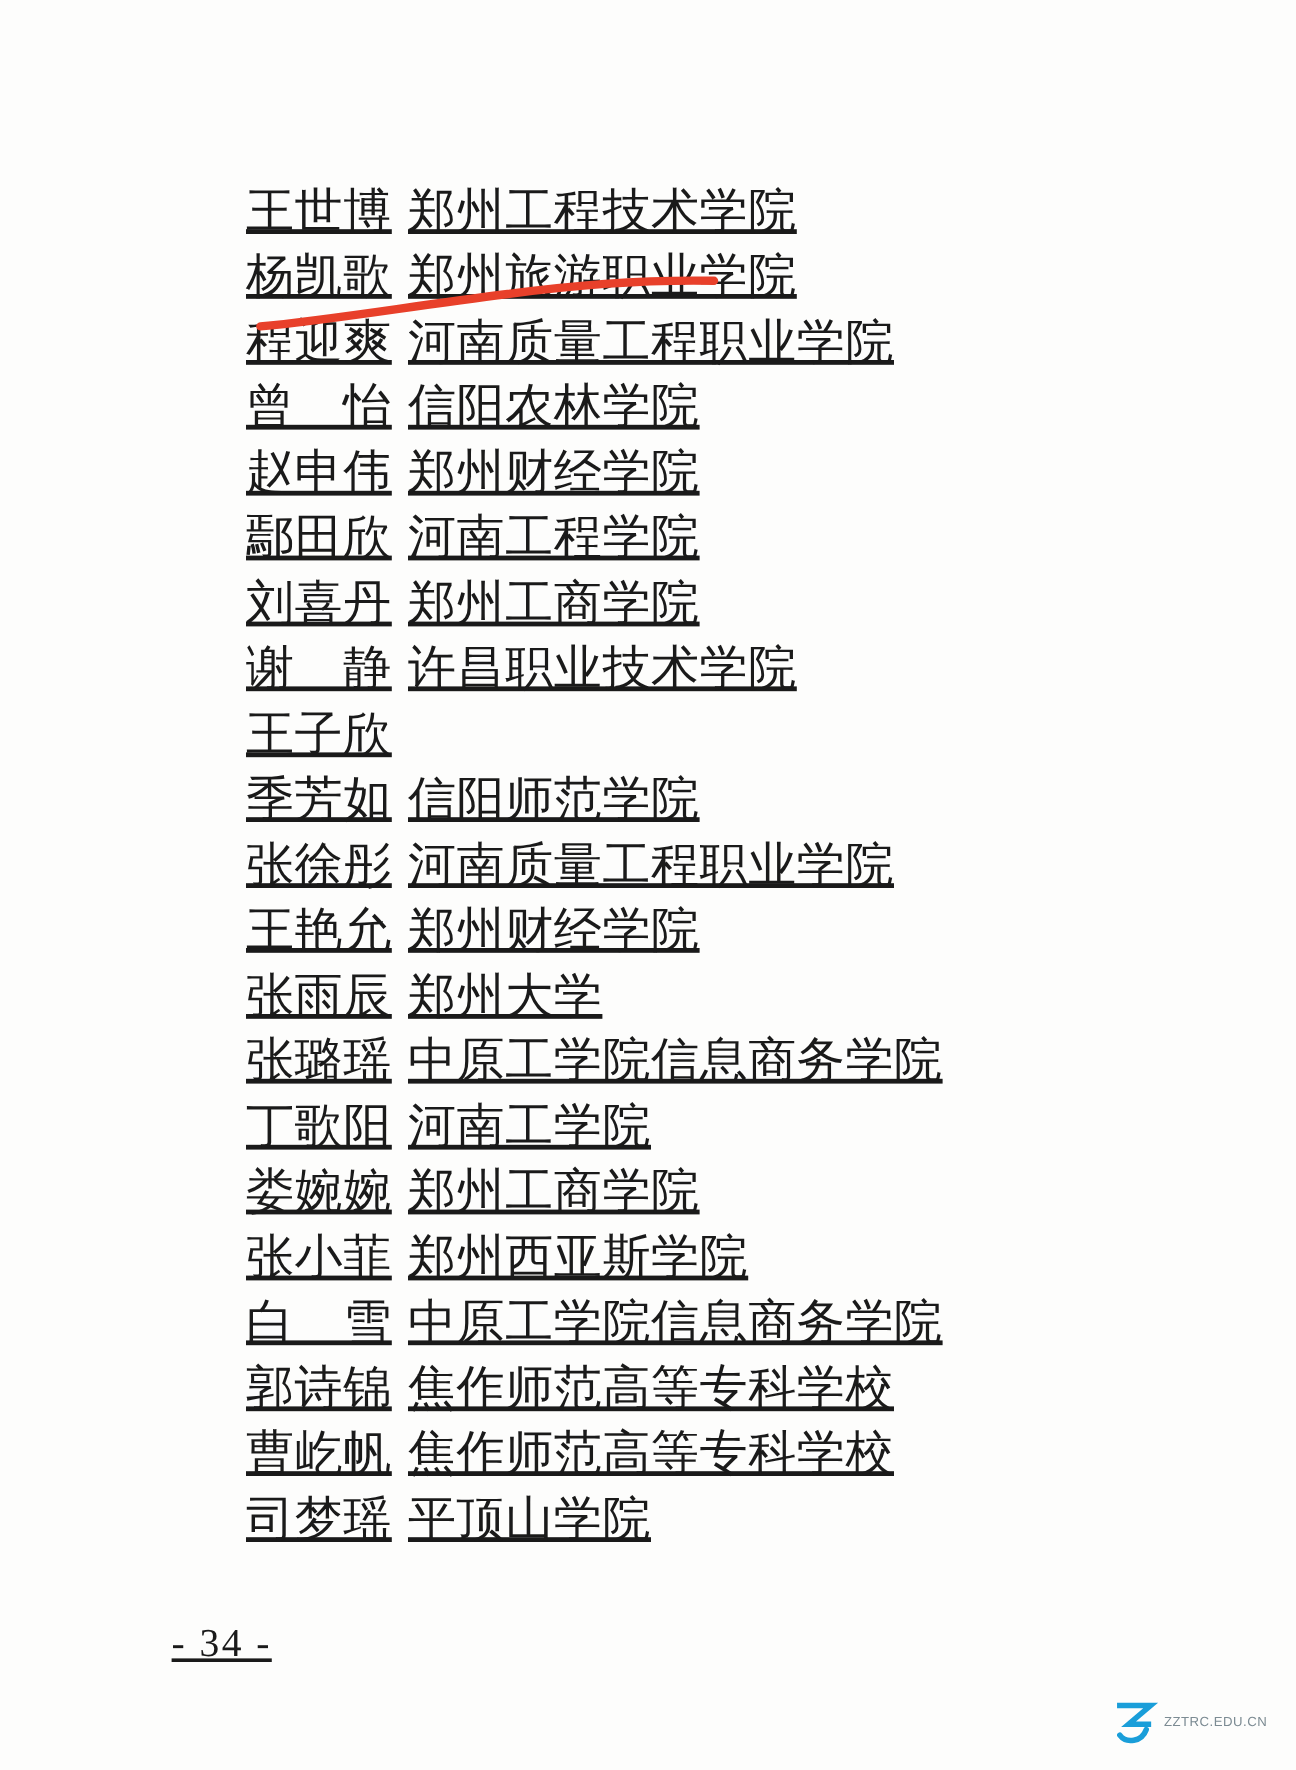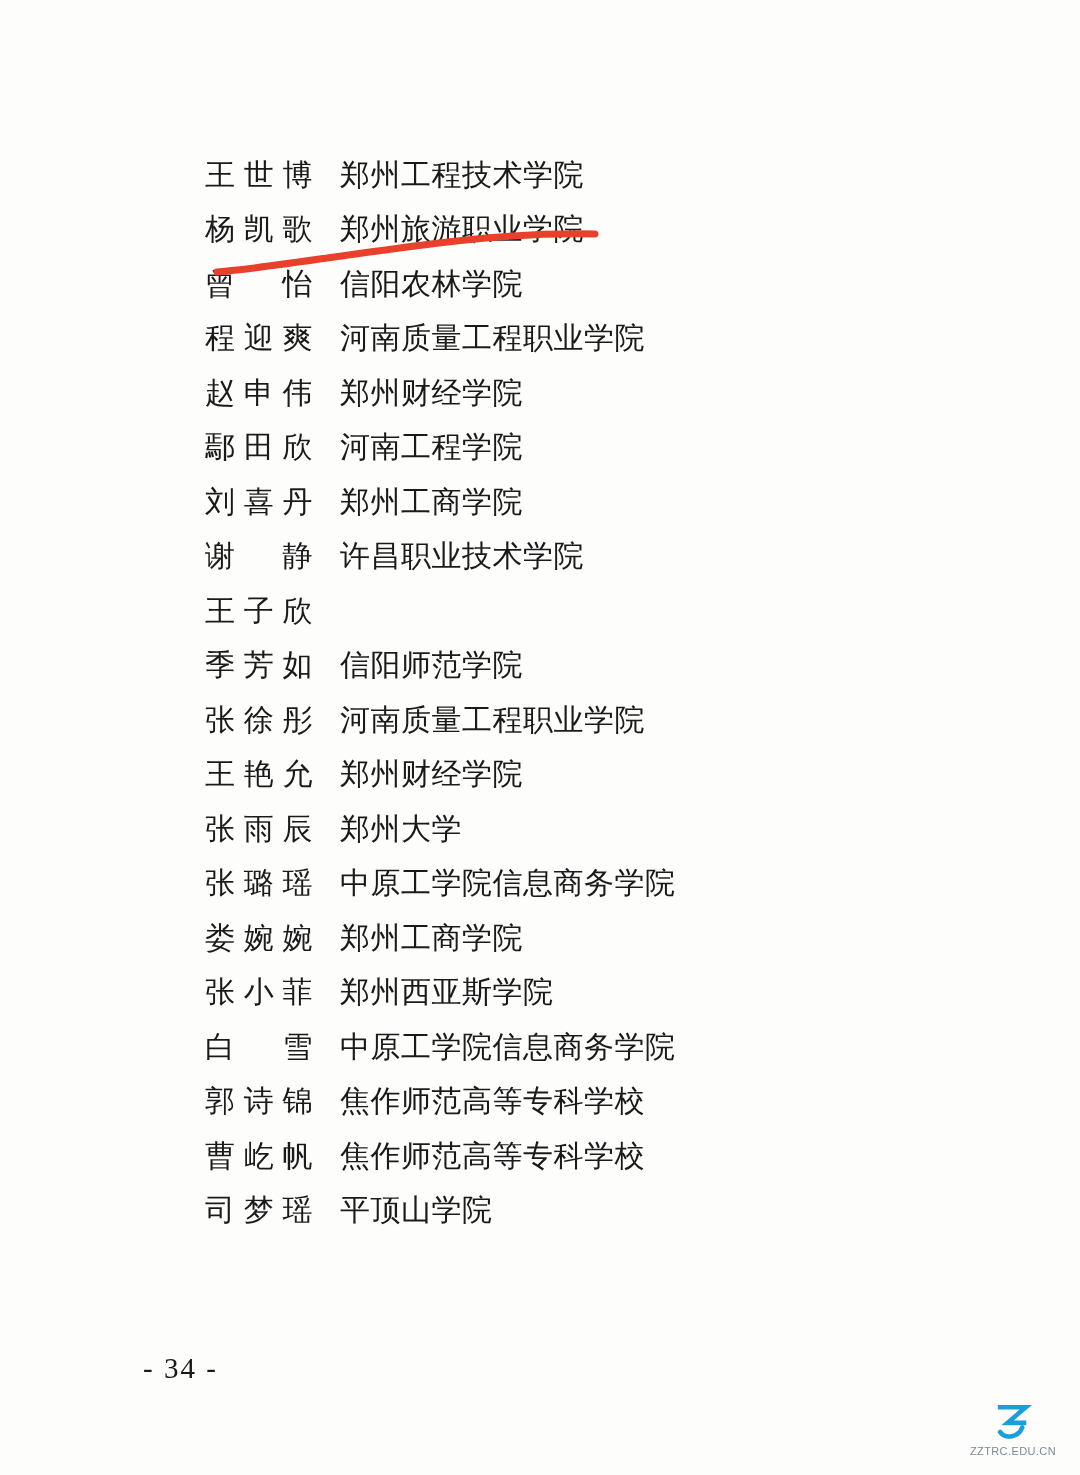--- a/index.html
+++ b/index.html
@@ -23,23 +23,24 @@
   .list {
     position: absolute;
     left: 205px;
     top: 148px;
     width: 700px;
   }
   .entry {
     display: flex;
     align-items: center;
     height: 54.5px;
-    font-size: 30px;
+    font-size: 40px;
     letter-spacing: 0.5px;
     white-space: nowrap;
+    text-decoration: underline;
   }
   .entry .name {
     width: 108px;
     flex: 0 0 108px;
     display: inline-block;
     text-align: justify;
     text-align-last: justify;
     font-family: "Liberation Serif", "DejaVu Serif", serif;
   }
   .entry .school {
@@ -52,31 +53,32 @@
     left: 213px;
     top: 228px;
     width: 392px;
     height: 50px;
     pointer-events: none;
   }
   .page-number {
     position: absolute;
     left: 143px;
     top: 1352px;
-    font-size: 29px;
+    font-size: 33px;
     letter-spacing: 2px;
     color: #1a1a1a;
     font-family: "Liberation Serif", "DejaVu Serif", serif;
+    text-decoration: underline;
   }
   .watermark {
     position: absolute;
     right: 24px;
     bottom: 18px;
     display: flex;
-    flex-direction: column;
+    flex-direction: row;
     align-items: center;
     gap: 2px;
   }
   .watermark .logo {
     width: 44px;
     height: 44px;
   }
   .watermark .wm-text {
     font-size: 11px;
     color: #7c8b93;
@@ -92,26 +94,26 @@
   <div class="list">
     <div class="entry">
       <span class="name">王世博</span>
       <span class="school">郑州工程技术学院</span>
     </div>
     <div class="entry">
       <span class="name">杨凯歌</span>
       <span class="school">郑州旅游职业学院</span>
     </div>
     <div class="entry">
+      <span class="name">程迎爽</span>
+      <span class="school">河南质量工程职业学院</span>
+    </div>
+    <div class="entry">
       <span class="name">曾　怡</span>
       <span class="school">信阳农林学院</span>
-    </div>
-    <div class="entry">
-      <span class="name">程迎爽</span>
-      <span class="school">河南质量工程职业学院</span>
     </div>
     <div class="entry">
       <span class="name">赵申伟</span>
       <span class="school">郑州财经学院</span>
     </div>
     <div class="entry">
       <span class="name">鄢田欣</span>
       <span class="school">河南工程学院</span>
     </div>
     <div class="entry">
@@ -137,20 +139,24 @@
       <span class="name">王艳允</span>
       <span class="school">郑州财经学院</span>
     </div>
     <div class="entry">
       <span class="name">张雨辰</span>
       <span class="school">郑州大学</span>
     </div>
     <div class="entry">
       <span class="name">张璐瑶</span>
       <span class="school">中原工学院信息商务学院</span>
+    </div>
+    <div class="entry">
+      <span class="name">丁歌阳</span>
+      <span class="school">河南工学院</span>
     </div>
     <div class="entry">
       <span class="name">娄婉婉</span>
       <span class="school">郑州工商学院</span>
     </div>
     <div class="entry">
       <span class="name">张小菲</span>
       <span class="school">郑州西亚斯学院</span>
     </div>
     <div class="entry">

